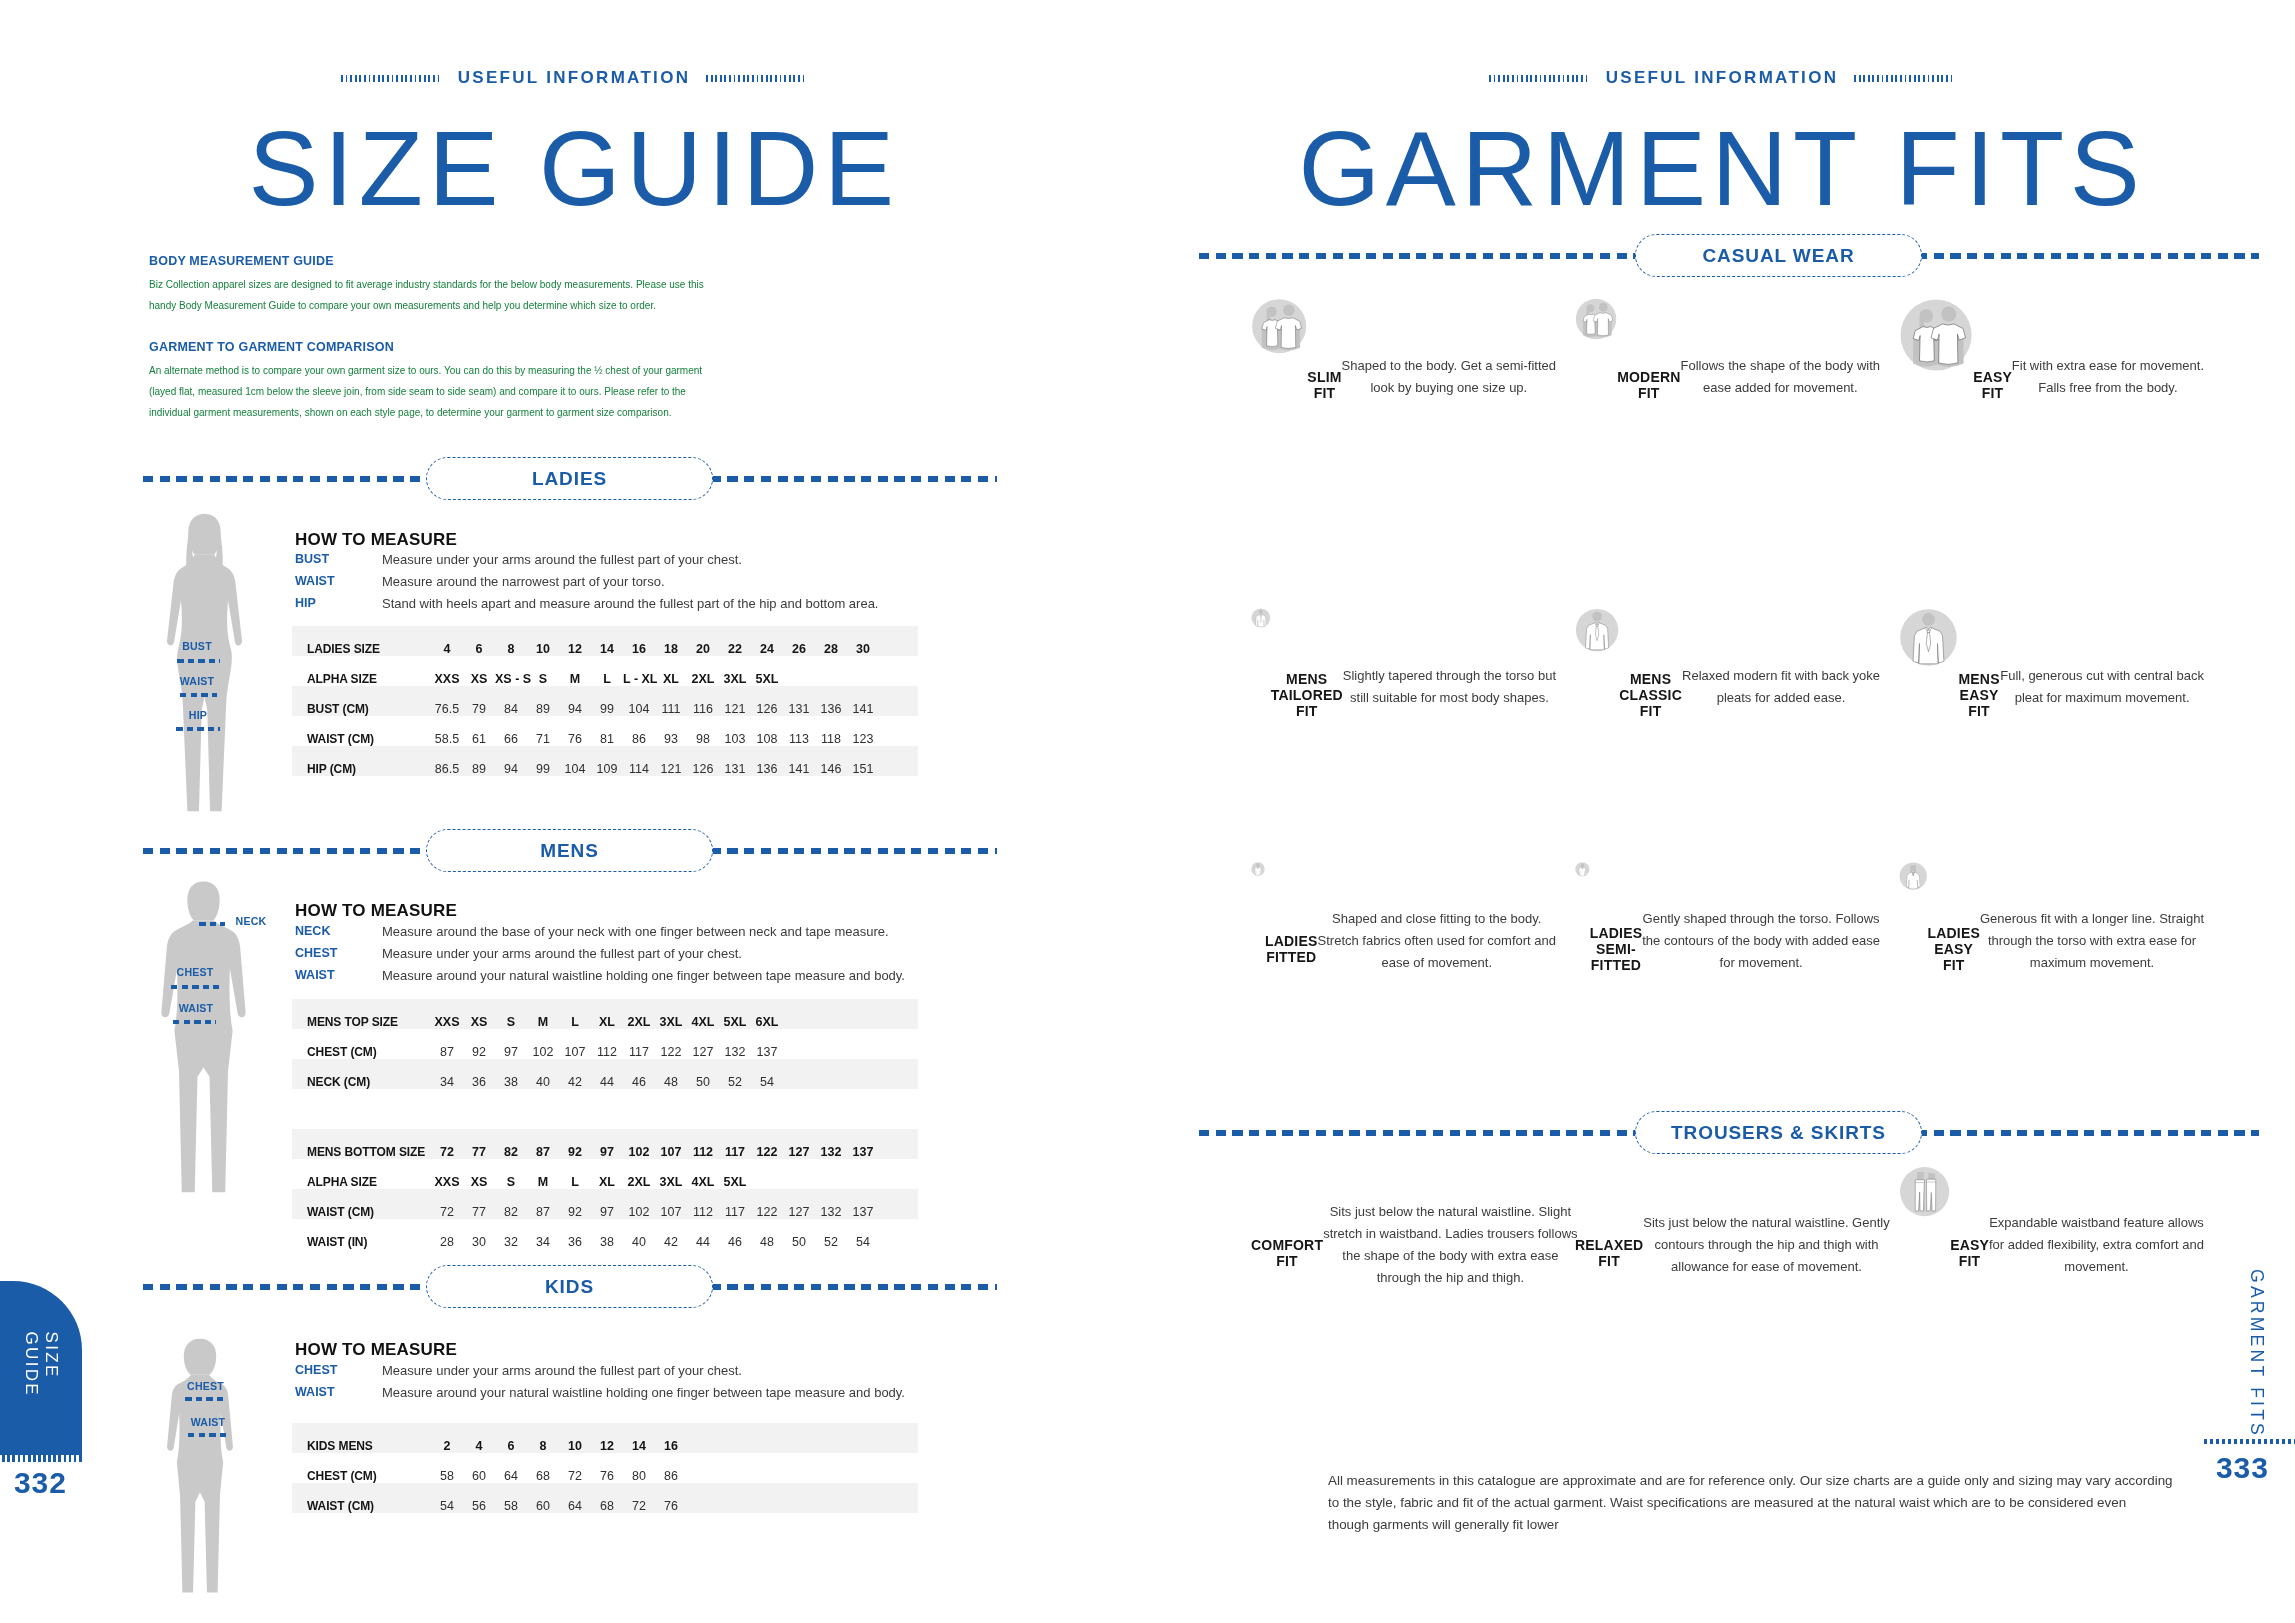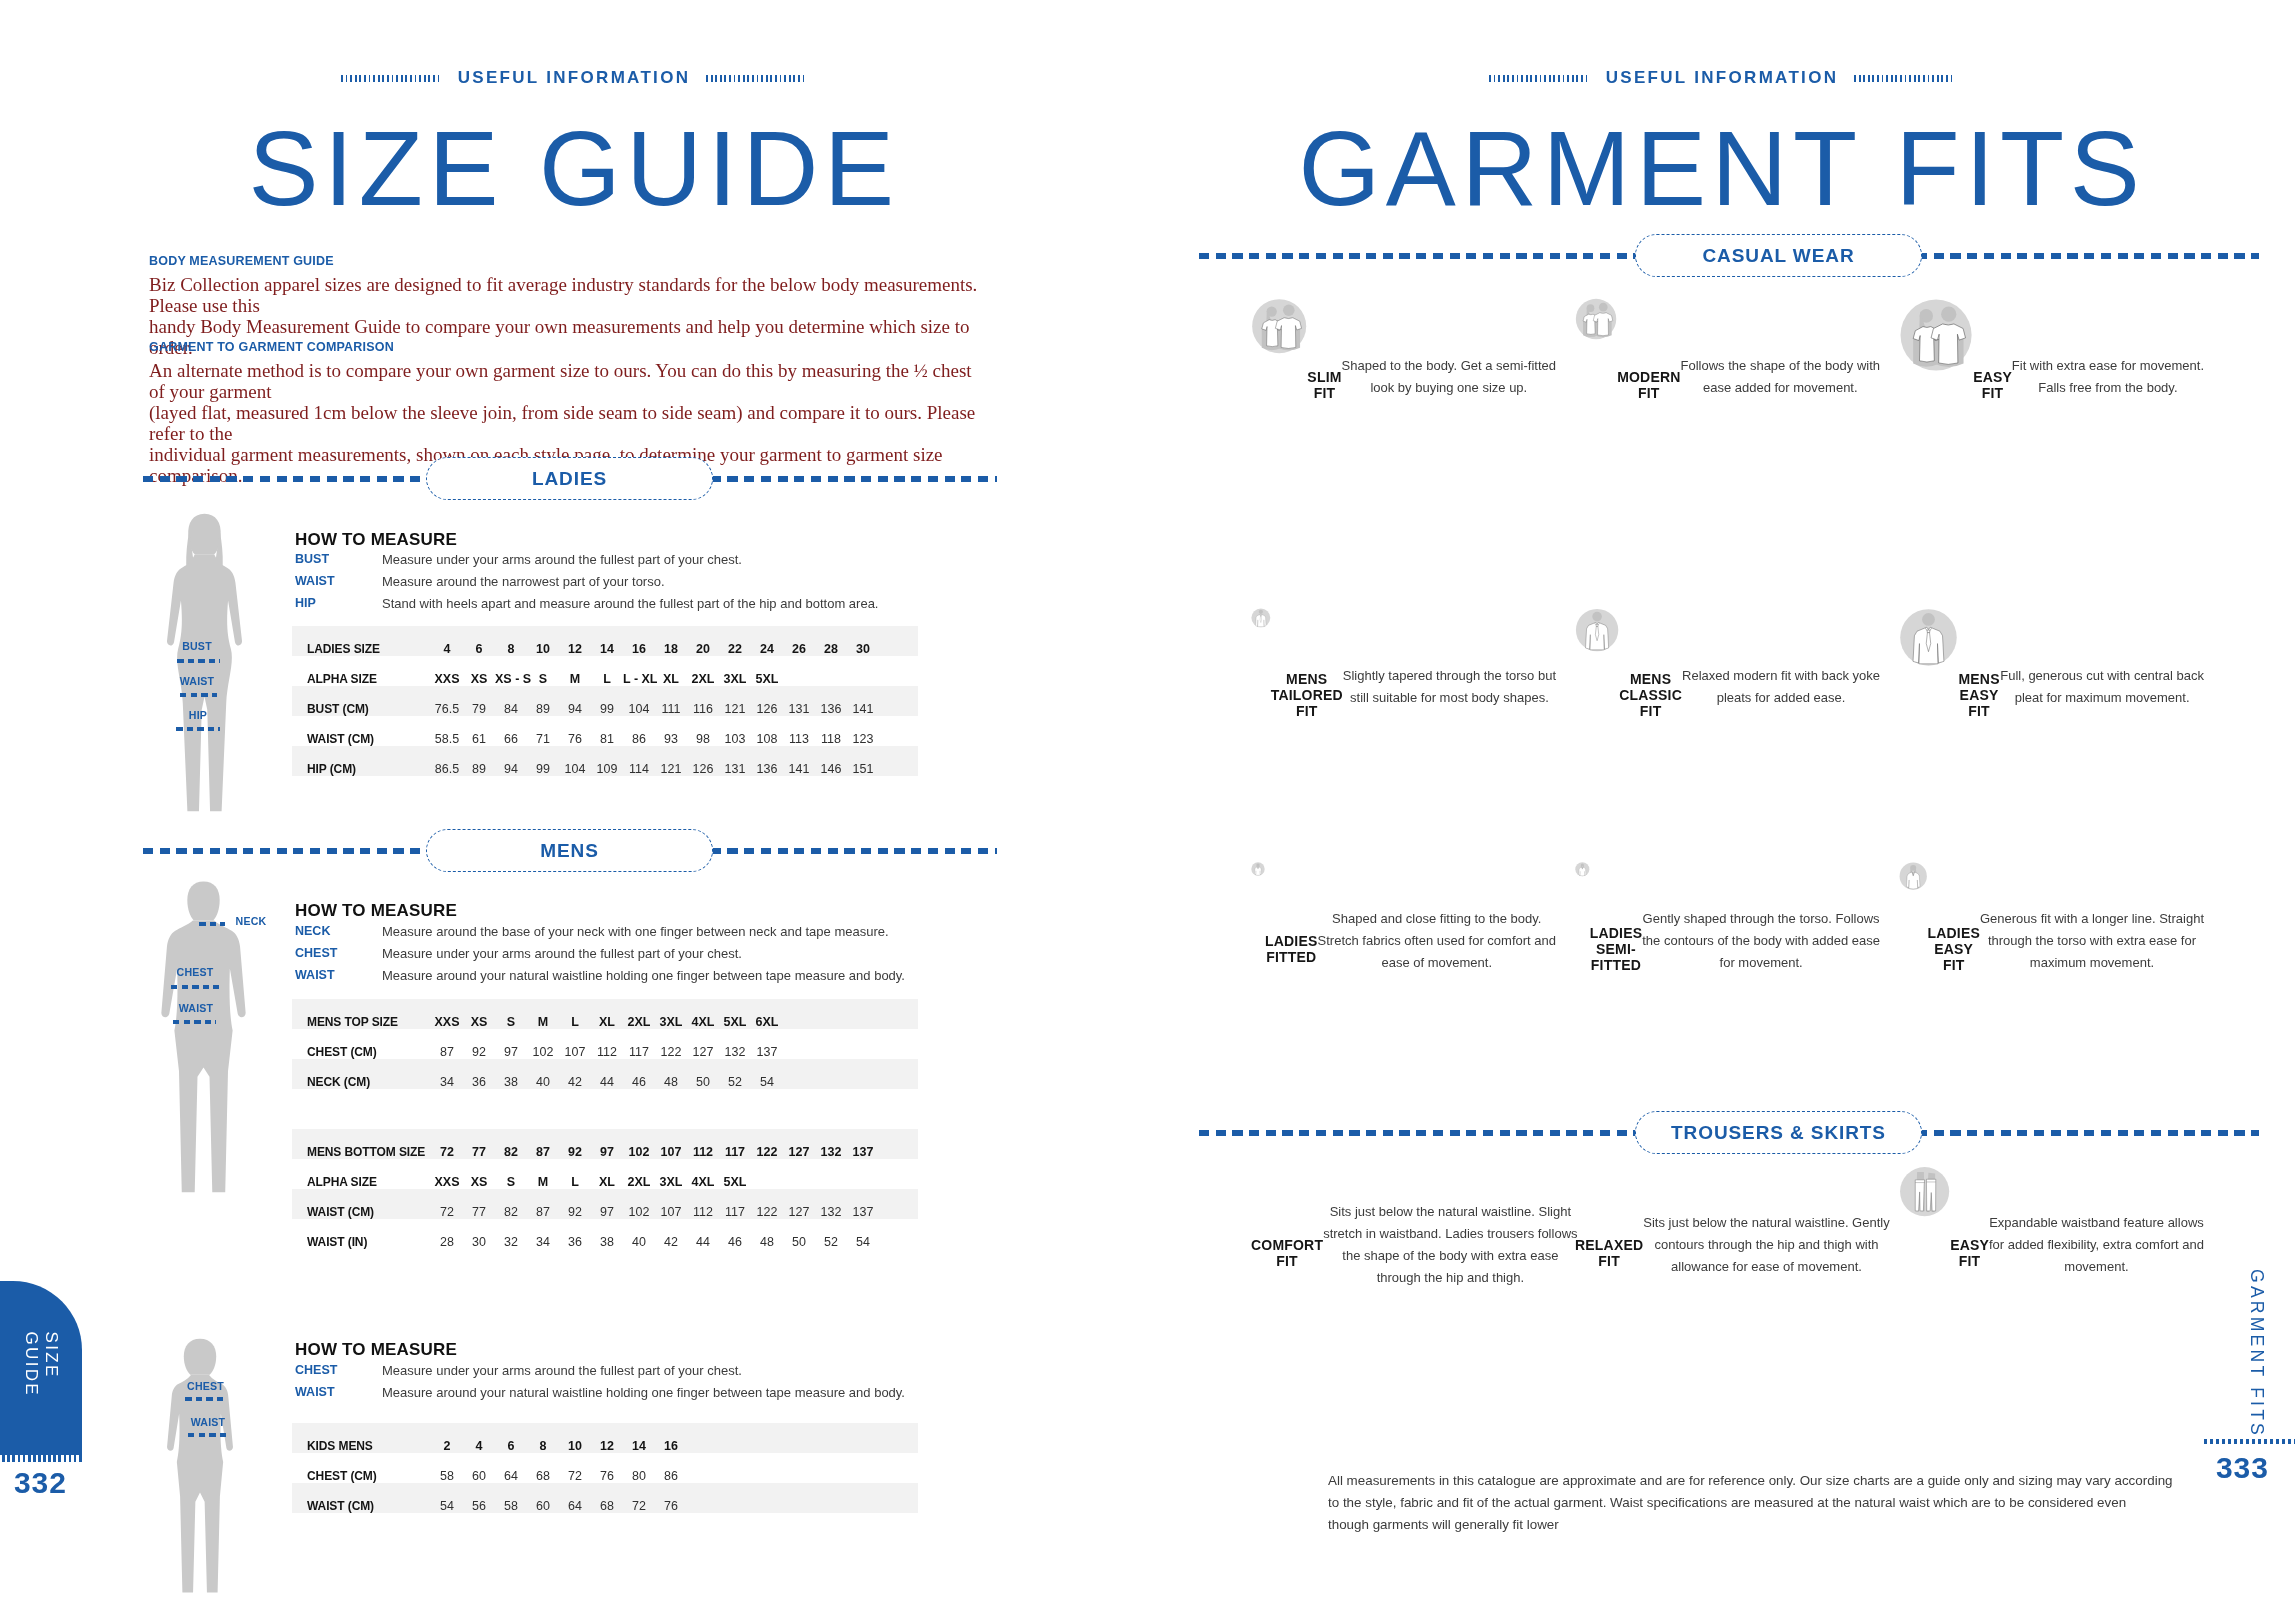--- a/index.html
+++ b/index.html
@@ -14,21 +14,21 @@
   .eyebrow{position:absolute;top:68px;left:0;width:100%;display:flex;justify-content:center;align-items:center;gap:15.7px;}
   .tick{width:101px;height:7px;background:repeating-linear-gradient(90deg,var(--blue) 0 1.9px,transparent 1.9px 4.6px);}
   .eyebrow-text{color:var(--blue);font-size:17px;letter-spacing:2.3px;font-weight:bold;}
 
   
   .big-title{position:absolute;top:116px;left:0;width:100%;text-align:center;color:var(--blue);
              font-size:105px;line-height:106px;font-weight:normal;letter-spacing:5.6px;}
 
   
   .intro-head{position:absolute;color:var(--blue);font-size:12.5px;font-weight:bold;letter-spacing:0.2px;}
-  .intro-par{position:absolute;color:#7f1d1d;font-size:19px;line-height:21px;font-family:Liberation Serif, serif;}
+  .intro-par{position:absolute;color:#15803d;font-size:10px;line-height:21px;}
 
   
   .sec-header{position:absolute;height:43px;}
   .sec-line{position:absolute;top:19px;left:0;width:100%;height:5.6px;
             background:repeating-linear-gradient(90deg,var(--blue) 0 10.2px,transparent 10.2px 16.7px);}
   .sec-box{position:absolute;top:0;width:287px;height:43px;background:#fff;border:1.9px dashed var(--blue);
            border-radius:22px;display:flex;align-items:center;justify-content:center;
            color:var(--blue);font-size:19px;font-weight:bold;letter-spacing:0.9px;}
 
   
@@ -353,20 +353,24 @@
           <div class="t-cell">42</div>
           <div class="t-cell">44</div>
           <div class="t-cell">46</div>
           <div class="t-cell">48</div>
           <div class="t-cell">50</div>
           <div class="t-cell">52</div>
           <div class="t-cell">54</div>
         </div>
       </div>
 
+    <div class="sec-header" style="left:143px;top:1265px;width:854px">
+      <div class="sec-line"></div>
+      <div class="sec-box" style="left:283px">KIDS</div>
+    </div>
 
     <svg class="fig" style="left:155px;top:1335px" width="90" height="264" viewBox="0 0 190 570">
       <path fill="#c9c9c9" d="M95 8 C118 8 130 24 130 46 C130 64 124 78 116 86 L74 86 C66 78 60 64 60 46 C60 24 72 8 95 8 Z"></path>
       <path fill="#c9c9c9" d="M76 86 L114 86 C122 96 134 102 142 106 C150 110 155 120 156 132 L166 240 C168 250 154 254 152 244 L140 170 C138 220 140 250 145 274 L138 348 L133 556 L110 556 L105 360 L95 340 L85 360 L80 556 L57 556 L52 348 L45 274 C50 250 52 220 50 170 L38 244 C36 254 22 250 24 240 L34 132 C35 120 40 110 48 106 C56 102 68 96 76 86 Z"></path>
     </svg>
     <div class="fig-label" style="left:184px;top:1380px;width:43px">CHEST</div>
     <div class="fig-dash" style="left:185px;top:1397px;width:39px"></div>
     <div class="fig-label" style="left:187px;top:1416px;width:42px">WAIST</div>
     <div class="fig-dash" style="left:188px;top:1433px;width:39px"></div>
 

